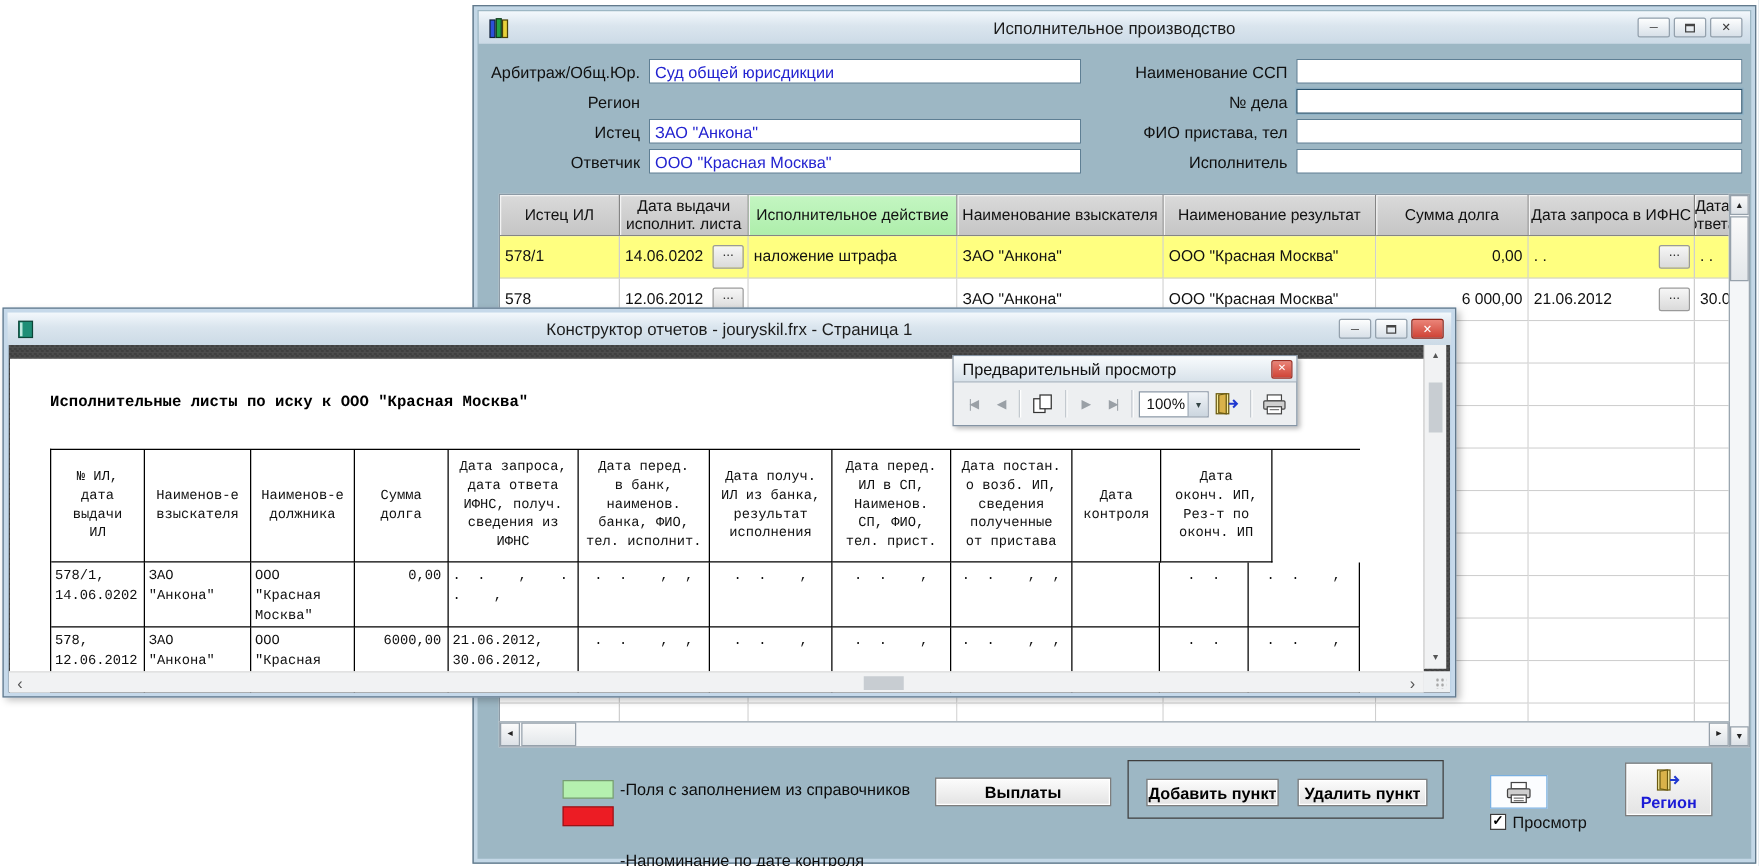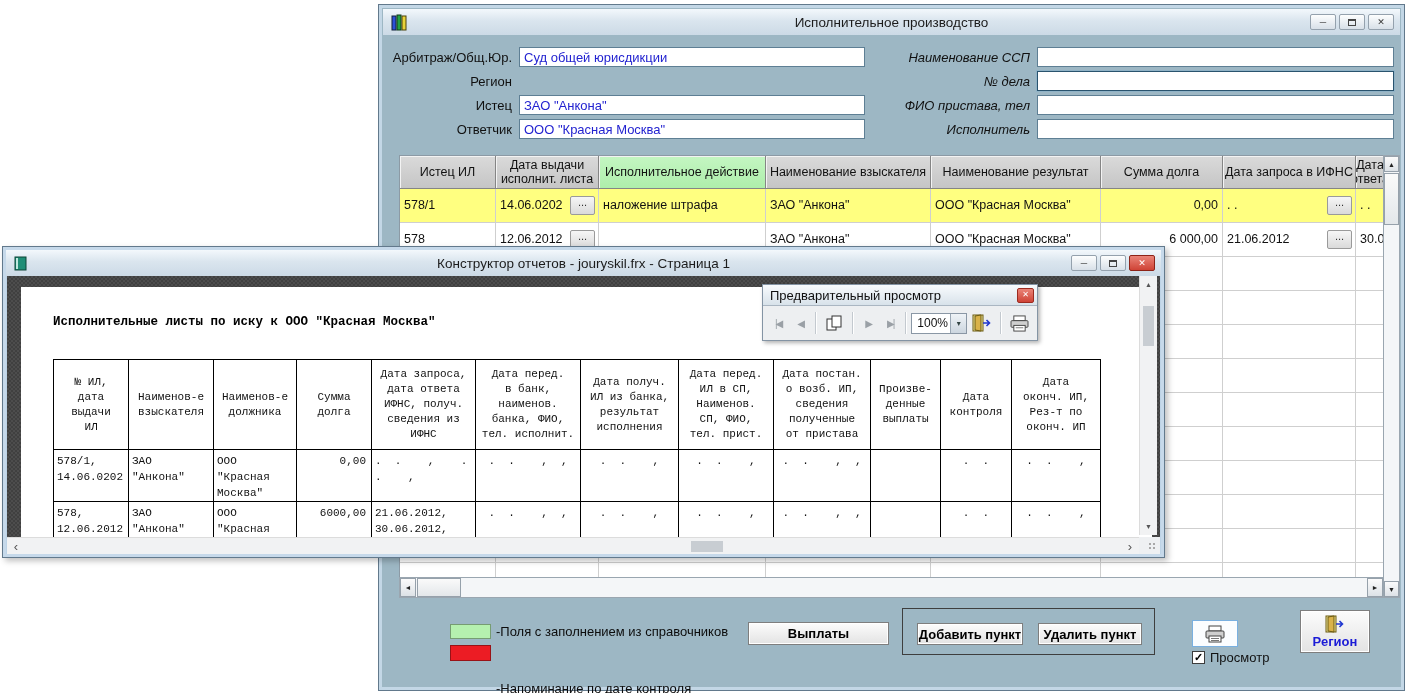--- a/index.html
+++ b/index.html
@@ -27,21 +27,21 @@
     background:linear-gradient(#fdfefe,#d8e0e8); color:#3a3a3a; font-size:9px;
     display:flex; align-items:center; justify-content:center; line-height:1; padding:0;
   }
   .wbtn.red { background:linear-gradient(#ea8478,#cf4336); border-color:#8d2317; color:#fff; }
   .maxg { width:8px; height:7px; border:1px solid #444; border-top-width:2px; display:inline-block; }
   
   #form-rows { position:absolute; left:1px; top:41px; right:1px; }
   .frow { position:relative; height:24px; }
   .flabel { position:absolute; top:4px; font-size:13px; text-align:right; white-space:nowrap; color:#101010; }
   .flabel.l1 { left:0; width:132px; }
-  .flabel.l2 { left:480px; width:170px;font-style:italic; }
+  .flabel.l2 { left:480px; width:170px; }
   .finput {
     position:absolute; top:1px; height:20px; background:#fff; border:1px solid #5e7f94;
     font-size:13px; color:#2323d0; padding:2px 4px 0; white-space:nowrap; overflow:hidden;
   }
   .finput.i1 { left:139px; width:346px; }
   .finput.i2 { left:657px; width:357px; }
   .finput.focus { border:1px solid #29536e; box-shadow:0 0 0 1px #8fb2c6; }
   
   #grid { position:absolute; left:20px; top:150px; width:985px; height:423px; background:#fff; overflow:hidden; border:1px solid #8c9aa5; }
   #grid-header { display:flex; }
@@ -93,21 +93,21 @@
   
   #rep-win {
     left:2px; top:246px; width:1163px; height:312px;
     background:#bdd3e6; box-shadow: inset 0 0 0 3px #c6d9ea, 3px 3px 6px rgba(0,0,0,.25); z-index:20;
   }
   #rep-client {
     position:absolute; left:4px; top:29px; width:1153px; height:278px;
     background-image:conic-gradient(#404040 25%, #4d4d4d 0 50%, #404040 0 75%, #4d4d4d 0);
     background-size:4px 4px; overflow:hidden;
   }
-  #rep-page { position:absolute; left:14px; top:11px; width:1131px; height:313px; background:#fff; overflow:hidden;text-decoration:underline; }
+  #rep-page { position:absolute; left:1px; top:11px; width:1131px; height:313px; background:#fff; overflow:hidden;text-decoration:underline; }
   #rep-title { position:absolute; left:32px; top:28px; font-family:"Liberation Mono", monospace; font-weight:bold; font-size:12.5px; white-space:nowrap; color:#000; }
   #rep-table { position:absolute; left:32px; top:72px; border-top:1px solid #000; border-left:1px solid #000; font-family:"Liberation Mono", monospace; }
   #rep-header, .rrow { display:flex; }
   .rhcell, .rcell { flex:none; border-right:1px solid #000; border-bottom:1px solid #000; white-space:pre-wrap; overflow:hidden; }
   .rhcell { height:90px; font-size:11px; line-height:15px; display:flex; align-items:center; justify-content:center; text-align:center; padding:0 1px; }
   .rcell { font-size:11px; line-height:16px; padding:3px 3px 0; }
   .rcell.a0,.rcell.a1,.rcell.a2,.rcell.a4 { text-align:left; }
   .rcell.a3 { text-align:right; padding-right:5px; }
   .rcell.a5,.rcell.a6,.rcell.a7,.rcell.a8,.rcell.a10,.rcell.a11 { text-align:center; }
   
@@ -431,23 +431,20 @@
             <div class="rhcell" style="width: 95px;">Дата перед.
 ИЛ в СП,
 Наименов.
 СП, ФИО,
 тел. прист.</div>
             <div class="rhcell" style="width: 97px;">Дата постан.
 о возб. ИП,
 сведения
 полученные
 от пристава</div>
-            <div class="rhcell" style="width: 70px;">Произве-
-денные
-выплаты</div>
             <div class="rhcell" style="width: 71px;">Дата
 контроля</div>
             <div class="rhcell" style="width: 89px;">Дата
 оконч. ИП,
 Рез-т по
 оконч. ИП</div>
           </div>
         <div id="rep-body">
             <div class="rrow">
               <div class="rcell a0" style="width: 75px; min-height: 38px;">578/1,

